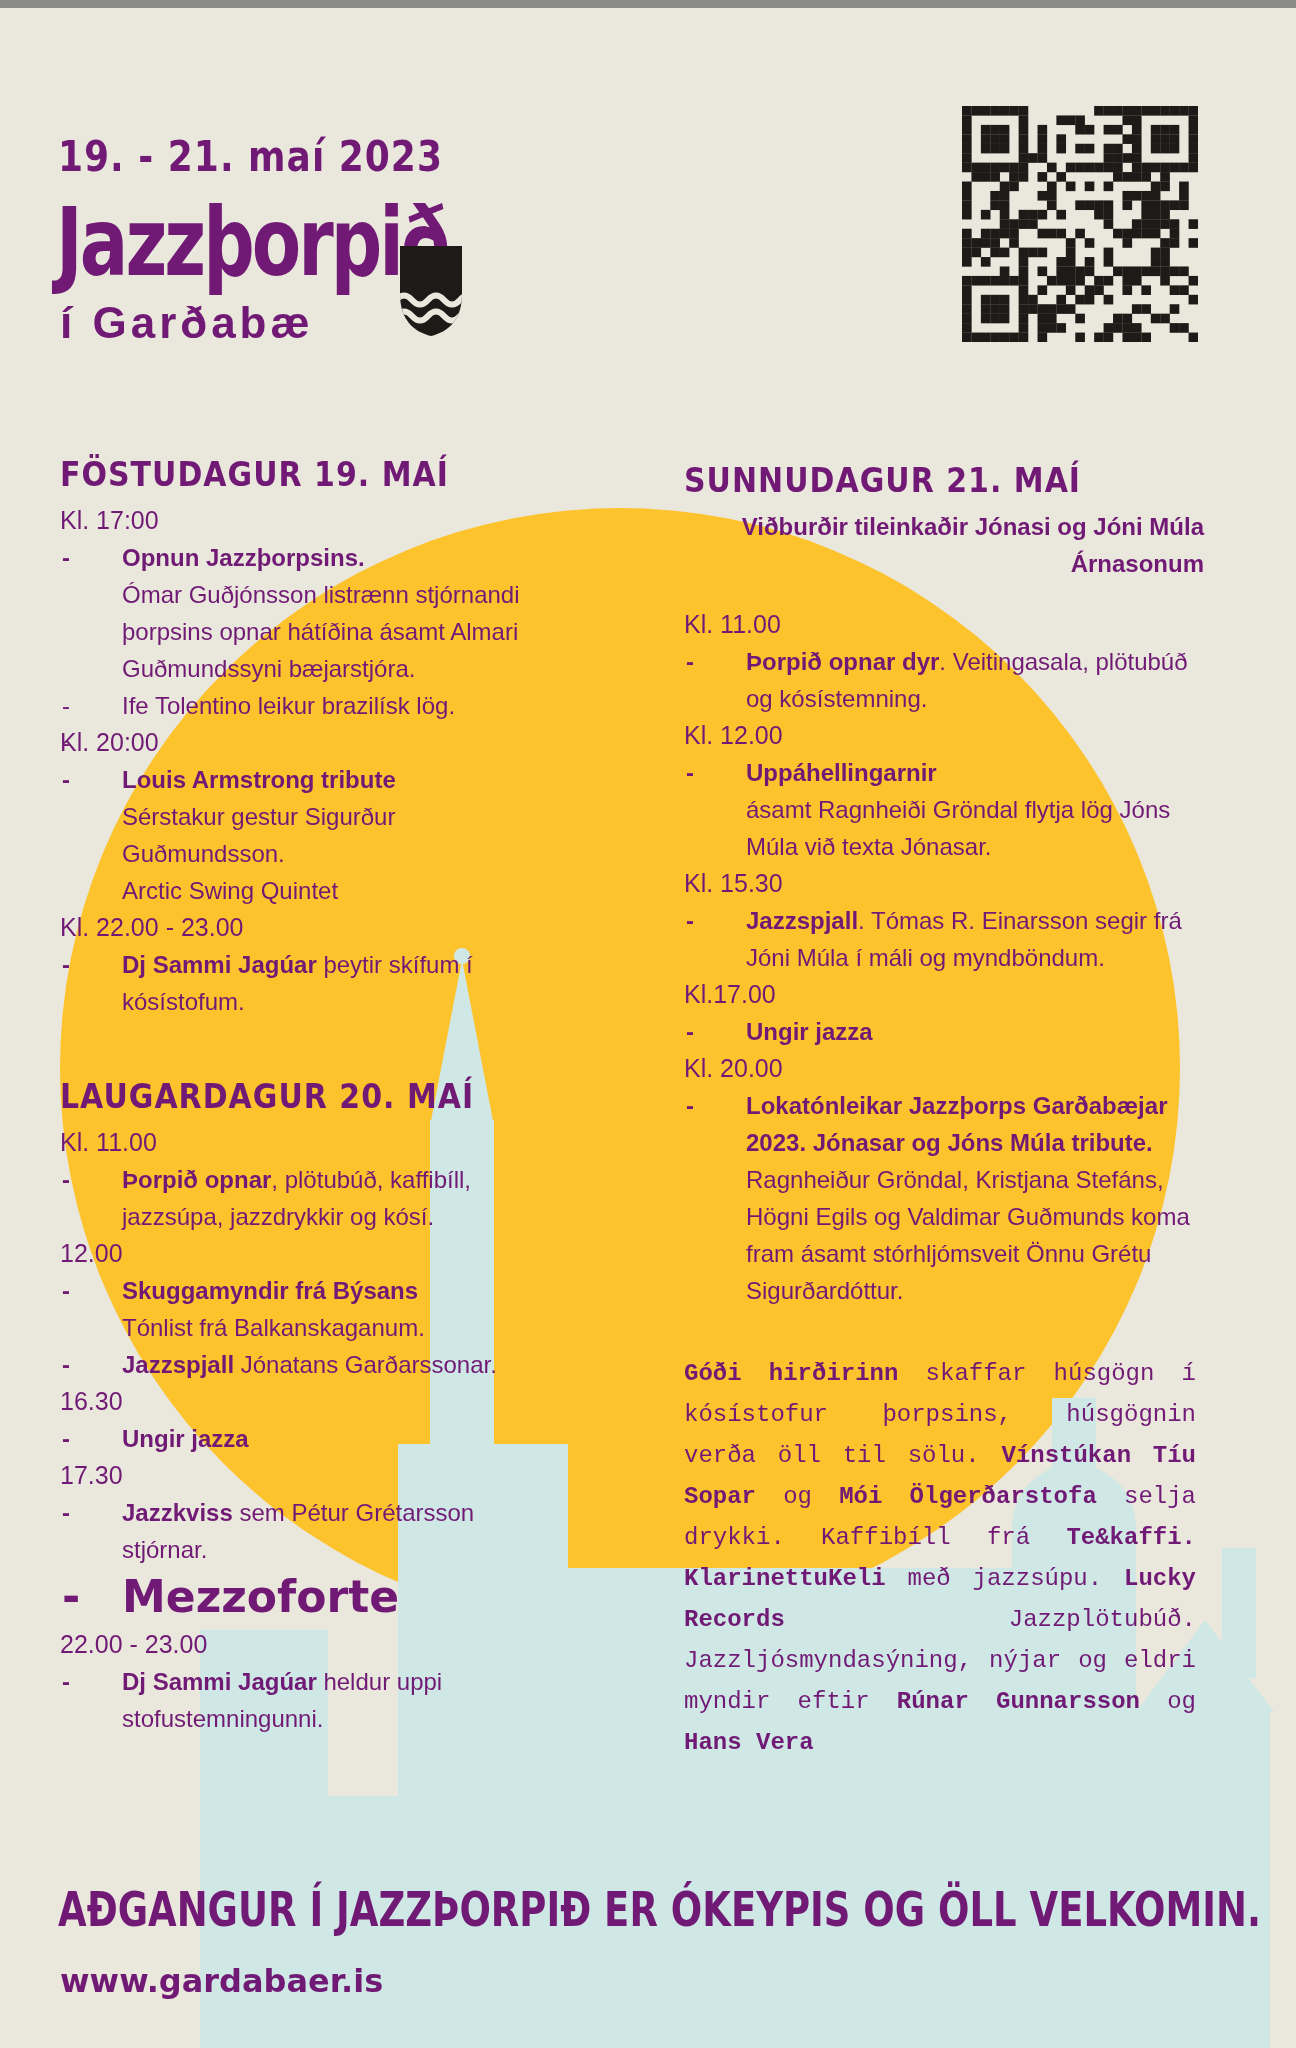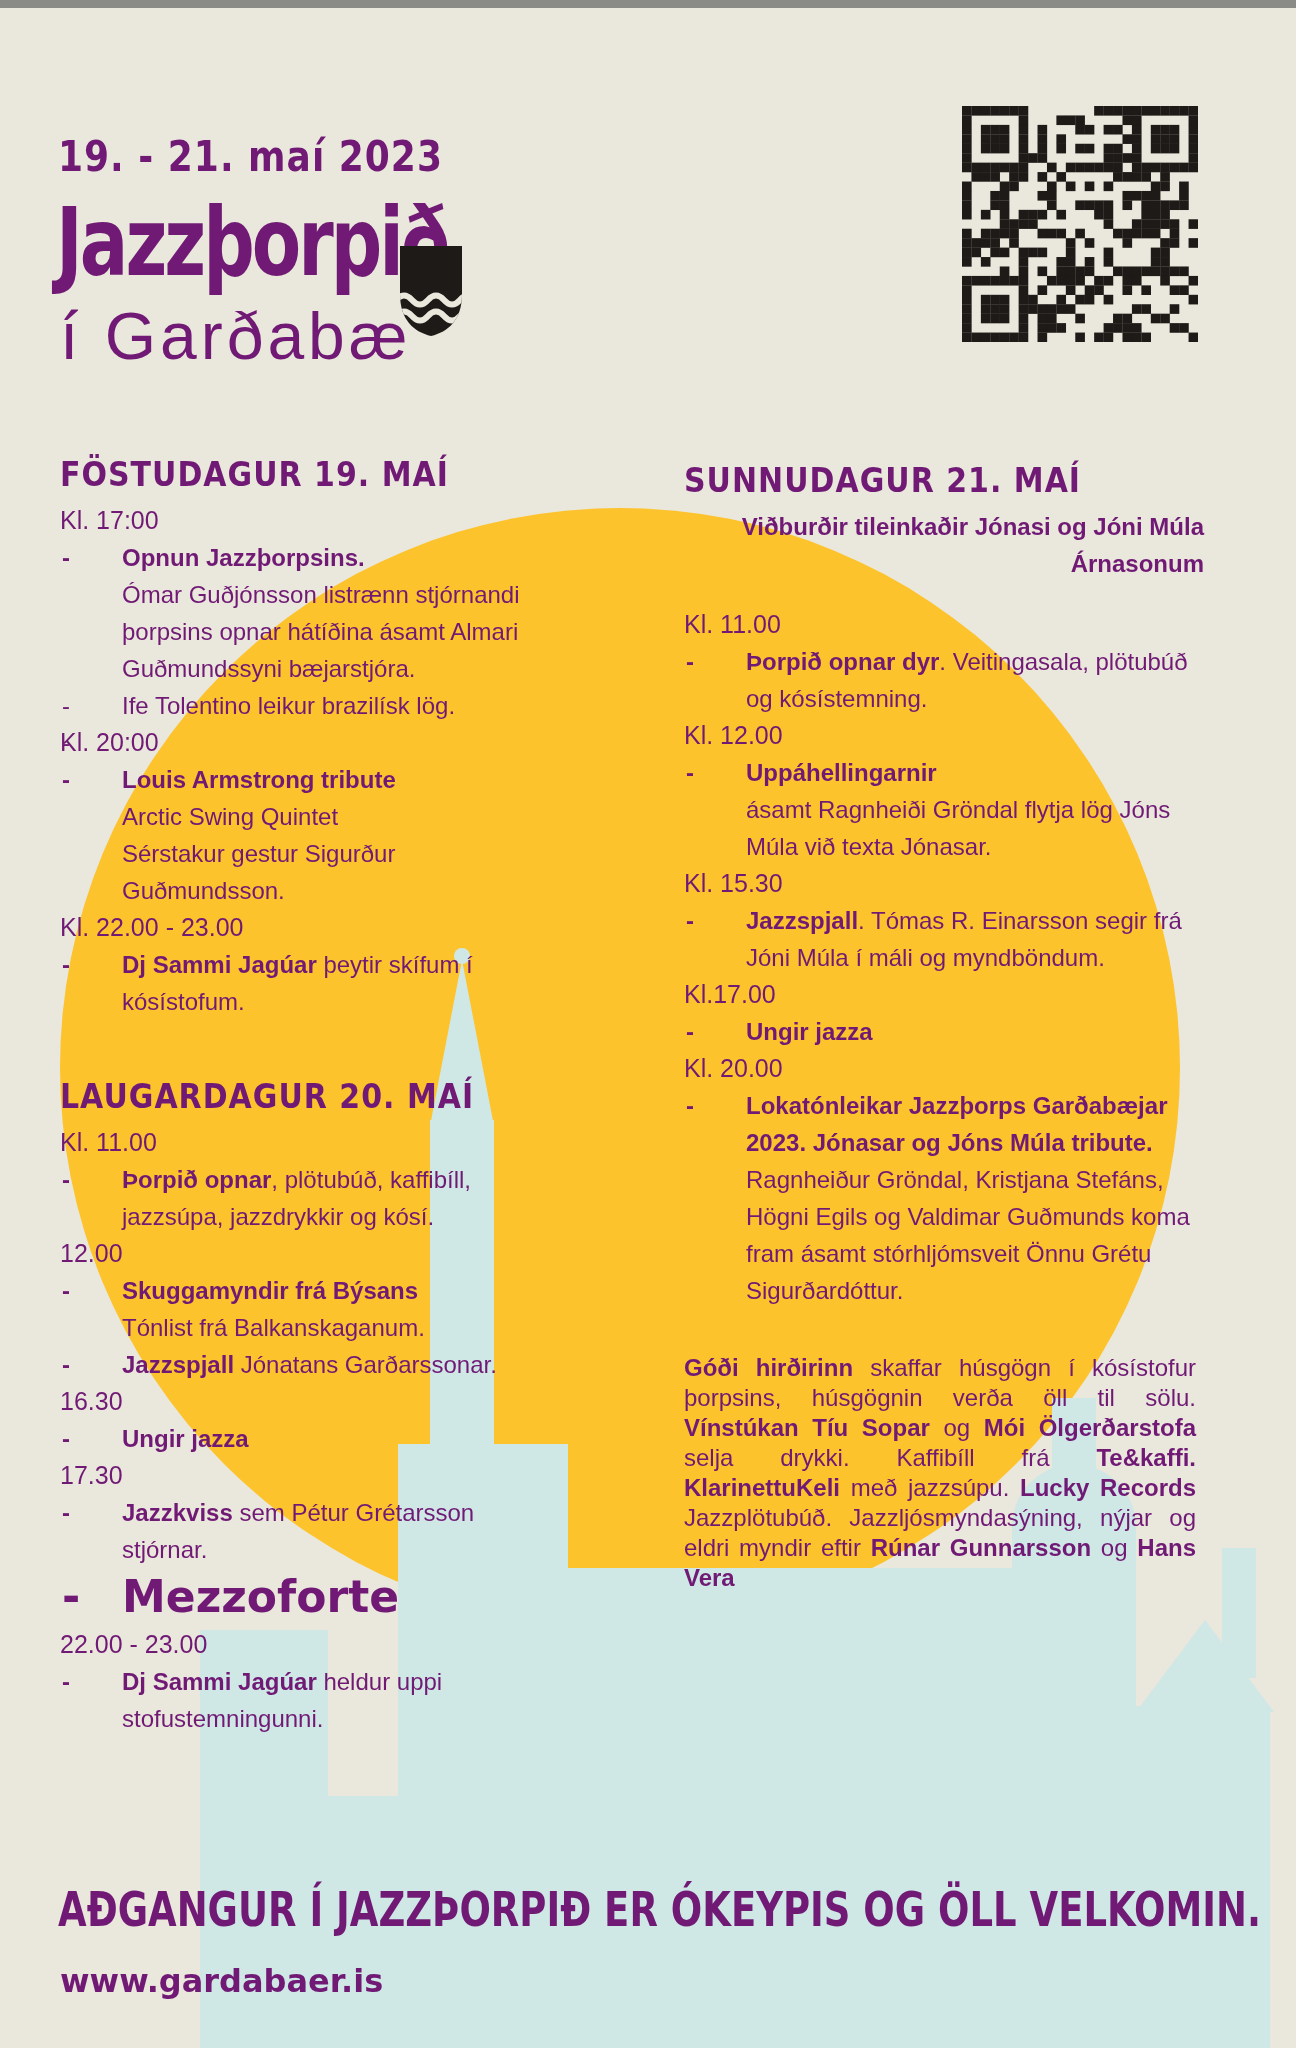--- a/index.html
+++ b/index.html
@@ -10,42 +10,42 @@
   }
   .bg{position:absolute;left:0;top:0;width:1296px;height:2048px;}
   .layer{position:absolute;}
 
   .date{left:58px;top:124px;font-size:36px;letter-spacing:1px;
         font-family:"DejaVu Sans",sans-serif;font-weight:bold;
         transform:scaleY(1.18);transform-origin:0 0;}
   .title{left:56px;top:180px;font-size:72px;letter-spacing:-3px;
          font-family:"DejaVu Sans",sans-serif;font-weight:bold;
          transform:scaleY(1.30);transform-origin:0 0;}
-  .subtitle{left:60px;top:290px;font-size:66px;letter-spacing:4px;}
+  .subtitle{left:60px;top:290px;font-size:44px;letter-spacing:4px;font-weight:bold;}
   .shield{left:398px;top:236px;}
   .qr{left:962px;top:98px;width:236px;height:236px;}
 
   .col{position:absolute;font-size:24px;line-height:37px;}
   .col-left{left:60px;top:444px;width:474px;}
   .col-right{left:684px;top:450px;width:520px;}
 
   .day-heading{font-family:"DejaVu Sans",sans-serif;font-weight:bold;
     font-size:30px;letter-spacing:1px;line-height:40px;
     transform:scaleY(1.12);transform-origin:0 0;margin-bottom:10px;}
   .mt-day{margin-top:54px;}
   .intro{font-weight:bold;margin-bottom:24px;text-align:right;}
   .time{font-weight:normal;font-size:25px;}
   .item{position:relative;padding-left:62px;}
   .dash{position:absolute;left:2px;top:0;}
   .b{font-weight:bold;}
   .item-mezzo{font-size:44px;line-height:58px;font-weight:bold;
     font-family:"DejaVu Sans",sans-serif;}
   .item-mezzo .dash{font-size:44px;top:0;}
 
-  .info{margin-top:44px;width:512px;text-align:justify;line-height:30px;}
+  .info{margin-top:44px;width:512px;text-align:justify;line-height:41px;font-family:Liberation Mono, monospace;}
 
   .admission{left:58px;top:1874px;font-size:37px;letter-spacing:0px;
     font-family:"DejaVu Sans",sans-serif;font-weight:bold;
     transform:scaleY(1.28);transform-origin:0 0;white-space:nowrap;}
   .website{left:60px;top:1954px;font-size:32px;
     font-family:"DejaVu Sans",sans-serif;font-weight:bold;}
 </style>
 </head>
 <body>
 
@@ -424,22 +424,22 @@
       <div>Ife Tolentino leikur brazilísk lög.</div>
     </div>
     <div class="item">
       <span class="dash">-</span>
     </div>
 
     <div class="time">Kl. 20:00</div>
     <div class="item">
       <span class="dash b">-</span>
       <div class="b">Louis Armstrong tribute</div>
+      <div>Sérstakur gestur Sigurður Guðmundsson.</div>
       <div>Arctic Swing Quintet</div>
-      <div>Sérstakur gestur Sigurður Guðmundsson.</div>
     </div>
 
     <div class="time">Kl. 22.00 - 23.00</div>
     <div class="item">
       <span class="dash b">-</span>
       <span class="b">Dj Sammi Jagúar</span><span> þeytir skífum í kósístofum.</span>
     </div>
 
     <div class="day-heading mt-day">LAUGARDAGUR 20. MAÍ</div>
 

